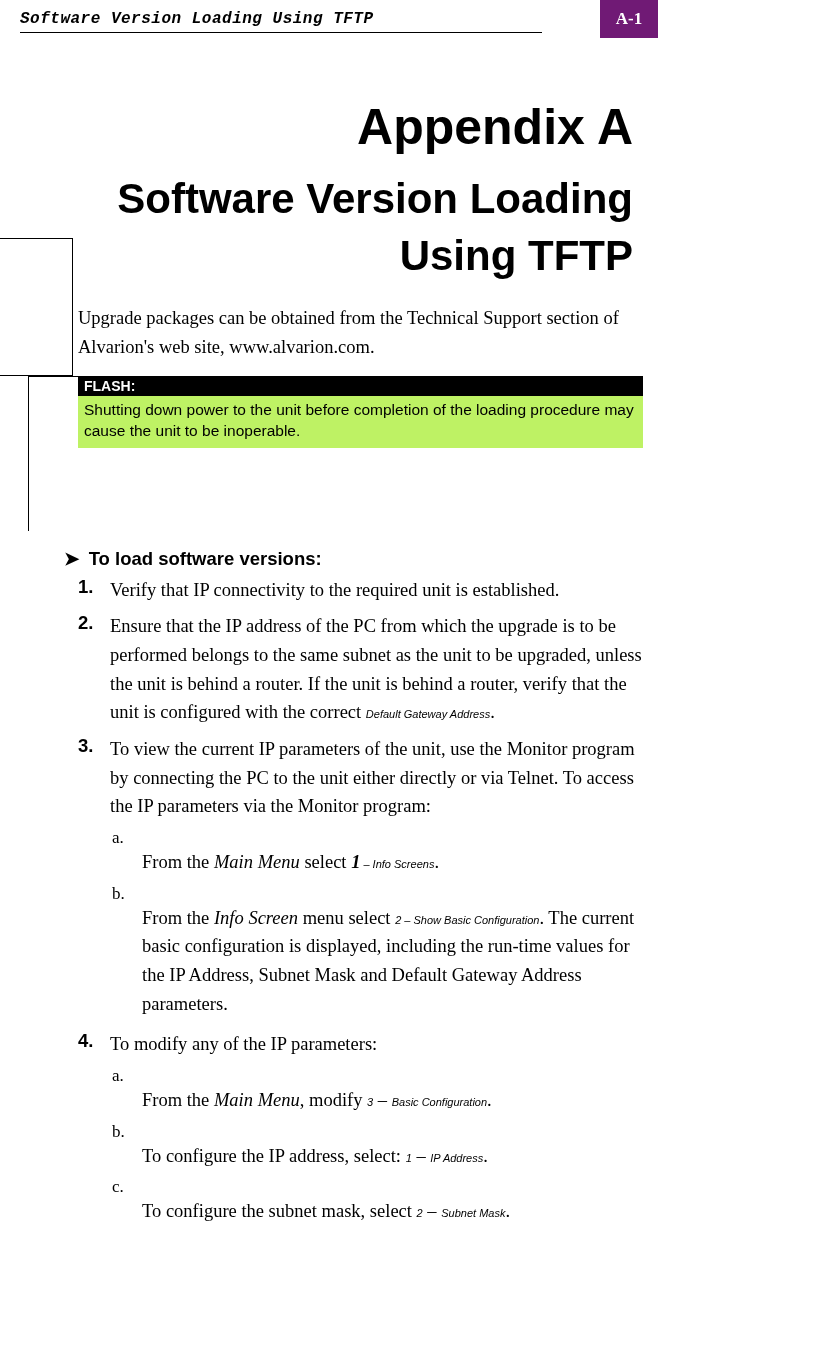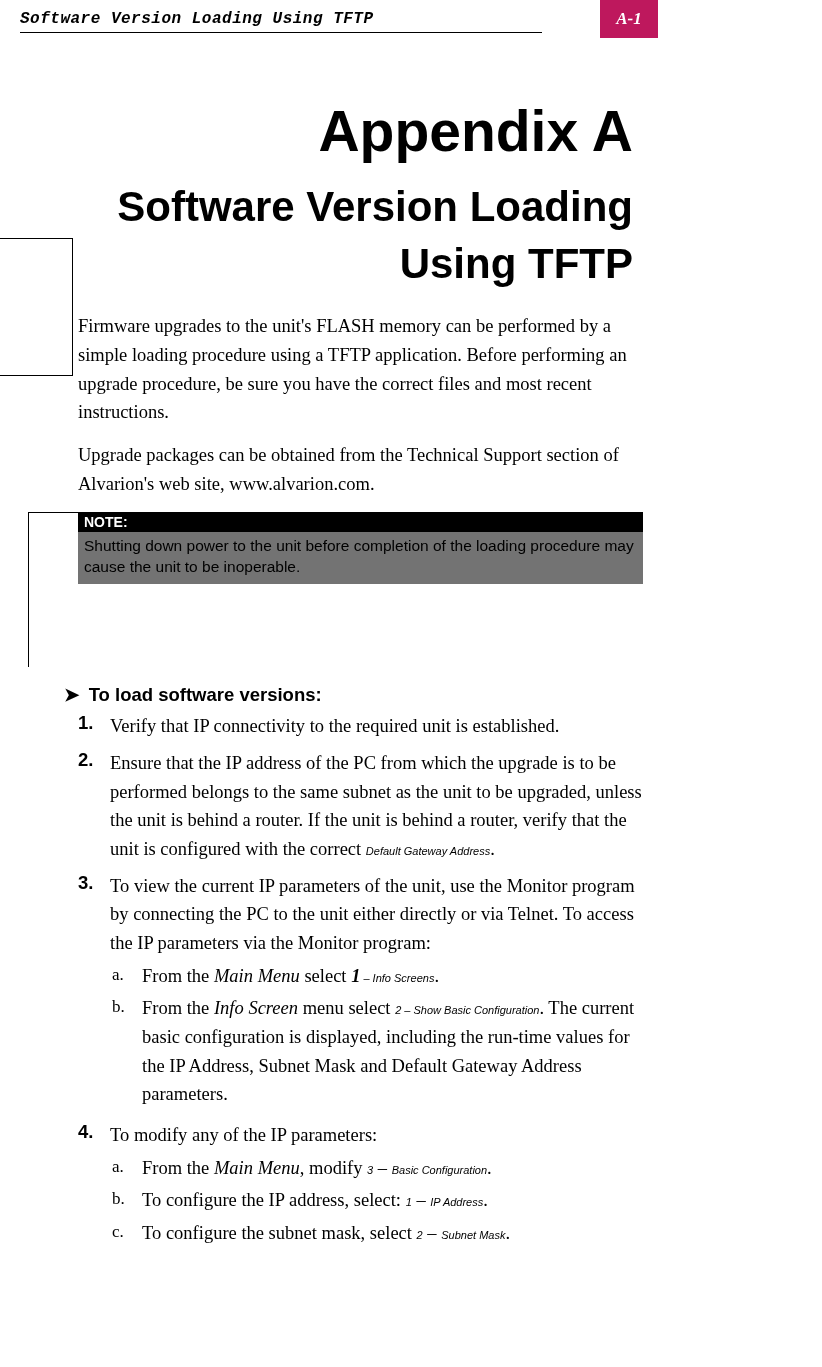--- a/index.html
+++ b/index.html
@@ -33,40 +33,39 @@
       font-weight: bold;
       font-style: italic;
       font-size: 16px;
       padding: 10px 0 0 20px;
       letter-spacing: 0.5px;
     }
 
     .page-num-box {
       width: 58px;
       height: 38px;
-      background: #be185d;
+      background: #701a75;
       color: #ffffff;
       font-weight: bold;
       font-size: 17px;
       display: flex;
       align-items: center;
       justify-content: center;
       font-family: 'Times New Roman', serif;
-      font-style: italic;
     }
 
     .content-area {
       padding: 0 15px 0 78px;
       position: relative;
     }
 
     .chapter-title {
       font-family: Arial, Helvetica, sans-serif;
       font-weight: 900;
-      font-size: 57px;
+      font-size: 50px;
       text-align: right;
       margin-top: 60px;
       margin-bottom: 15px;
       padding-right: 10px;
     }
 
     .section-title {
       font-family: Arial, Helvetica, sans-serif;
       font-weight: 900;
       font-size: 42px;
@@ -100,21 +99,21 @@
     .note-label {
       background: #000000;
       color: #ffffff;
       font-family: Arial, sans-serif;
       font-weight: bold;
       font-size: 14px;
       padding: 2px 6px;
     }
 
     .note-content {
-      background: #737373;
+      background: #bef264;
       font-family: Arial, sans-serif;
       font-size: 15.5px;
       padding: 4px 6px 6px 6px;
       line-height: 1.35;
     }
 
     .note-side-line {
       position: absolute;
       left: -50px;
       width: 50px;
@@ -177,20 +176,21 @@
       flex-shrink: 0;
       font-family: Georgia, 'Book Antiqua', serif;
       padding-left: 2px;
     }
 
     .sub-text {
       font-size: 18.5px;
       line-height: 1.55;
       font-family: Georgia, 'Book Antiqua', serif;
       margin-left: -24px;
+      margin-top: 23px;
     }
 
     .sub-text-wrap {
       flex: 1;
     }
 
     .bold-italic {
       font-weight: normal;
       font-style: italic;
       font-family: Verdana, Arial, sans-serif;
@@ -235,28 +235,27 @@
   </div>
 
   <div class="content-area">
 
     <div class="side-box"></div>
 
     <h1 class="chapter-title">Appendix A</h1>
 
     <h2 class="section-title">Software Version Loading Using TFTP</h2>
 
-    <p class="body-para">Firmware upgrades to the unit's FLASH memory can be performed by a simple loading procedure using a TFTP application. Before performing an upgrade procedure, be sure you have the correct files and most recent instructions.</p>
 
     <p class="body-para">Upgrade packages can be obtained from the Technical Support section of Alvarion's web site, www.alvarion.com.</p>
 
     <div class="note-wrapper">
       <div class="note-side-line"></div>
       <div class="note-block">
-        <div class="note-label">NOTE:</div>
+        <div class="note-label">FLASH:</div>
         <div class="note-content">Shutting down power to the unit before completion of the loading procedure may cause the unit to be inoperable.</div>
       </div>
     </div>
 
     <div style="height:80px;"></div>
 
     <div class="procedure-heading">
       <span class="arrow">➤</span>
       <span>To load software versions:</span>
     </div>

